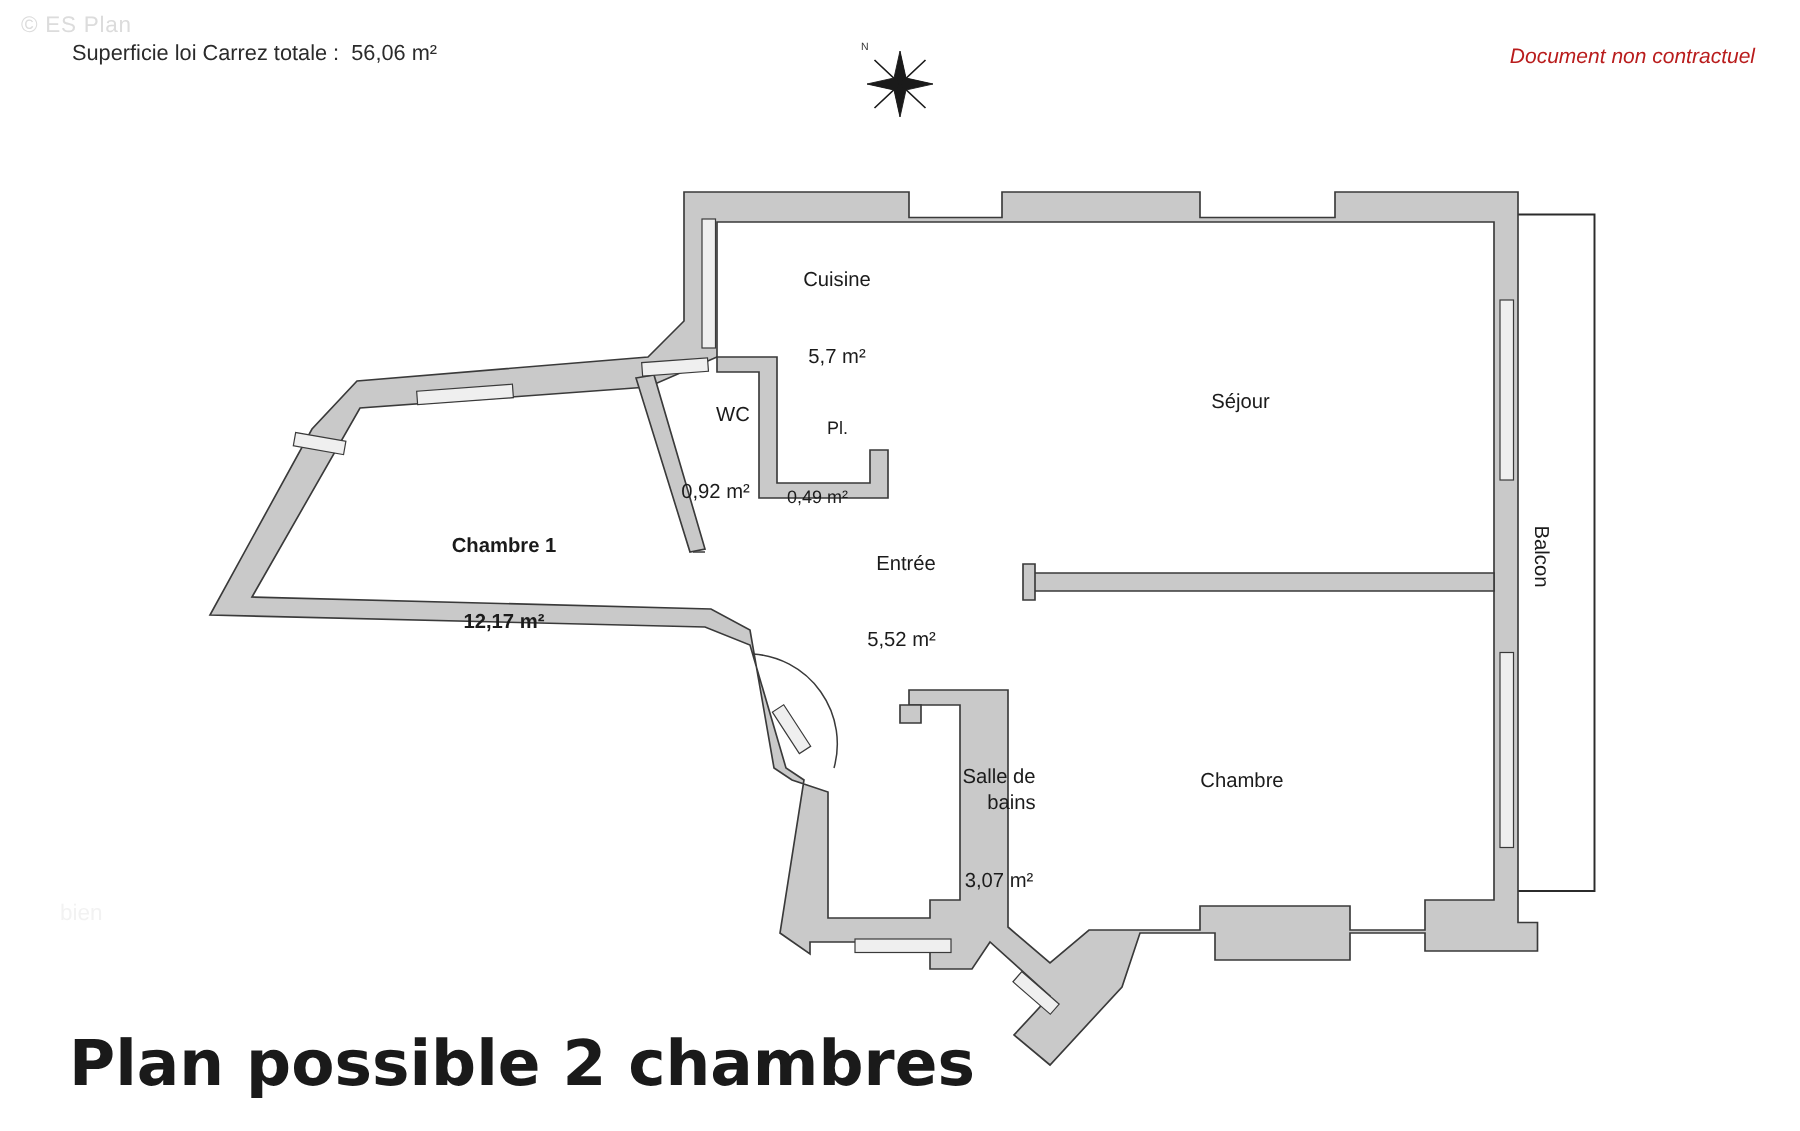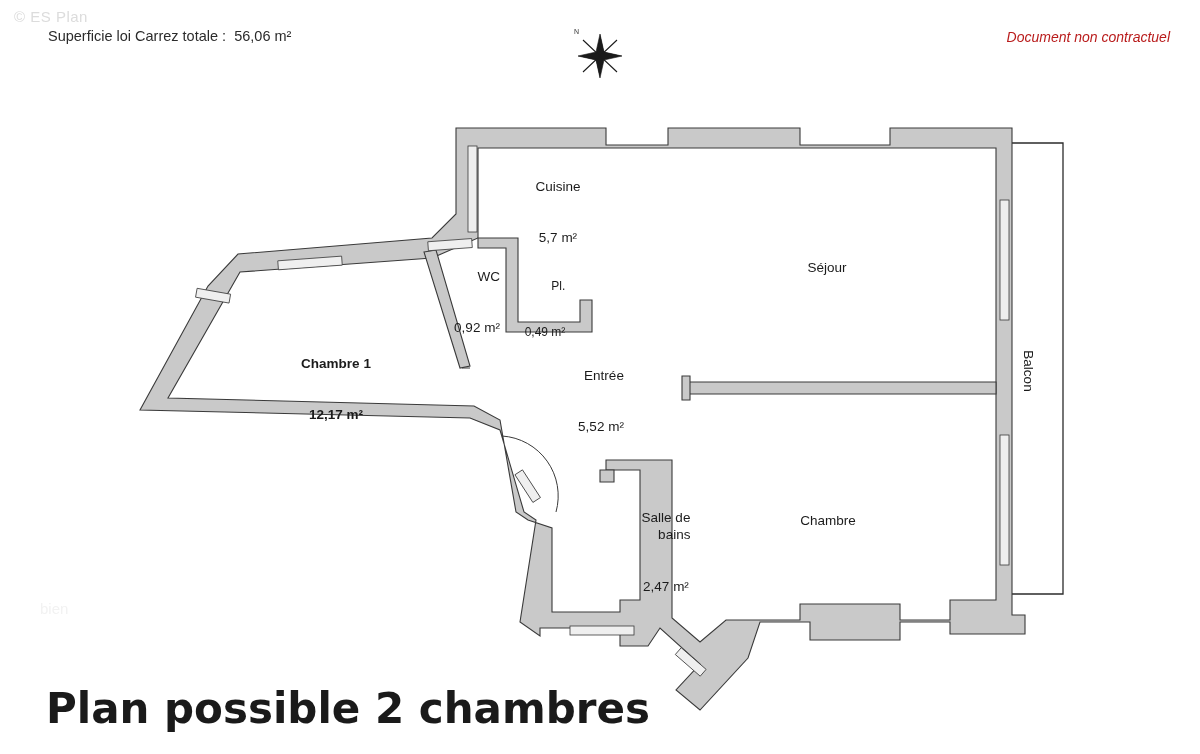--- a/index.html
+++ b/index.html
@@ -211,19 +211,19 @@
     <span class="ar">5,52 m²</span>
   </div>
 
   <div class="room-label" style="left:828px; top:520px;">
     <span class="nm">Chambre</span>
   </div>
 
   <div class="room-label" style="left:644px; top:552px;margin-left:22px;">
     <span class="nm">Salle de
 bains</span>
-    <span class="ar">2,47 m²</span>
+    <span class="ar">3,07 m²</span>
   </div>
 
   <div class="balcony-label">Balcon</div>
 
   <div class="title">Plan possible 2 chambres</div>
 </div>
 
 </body></html>

